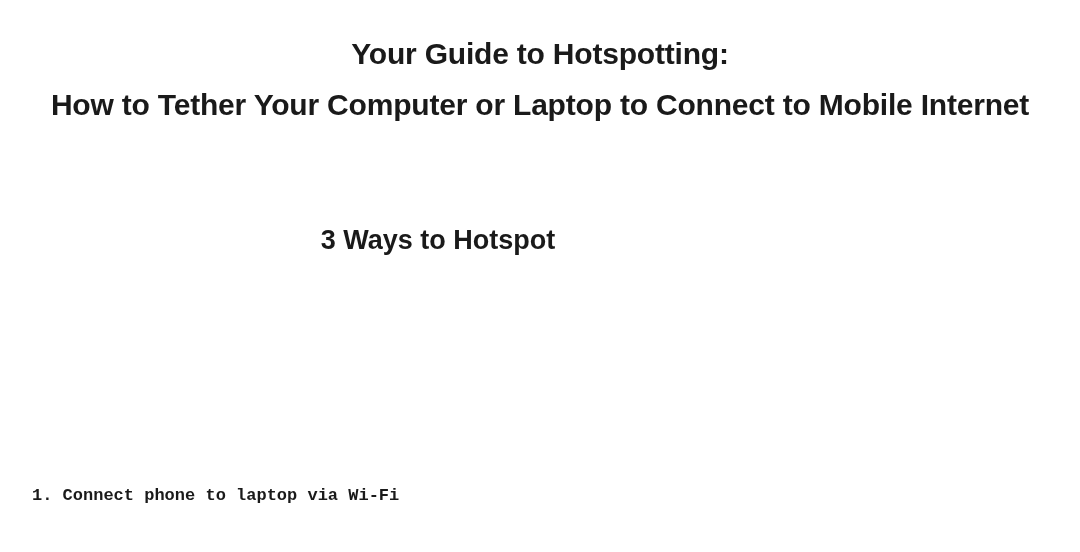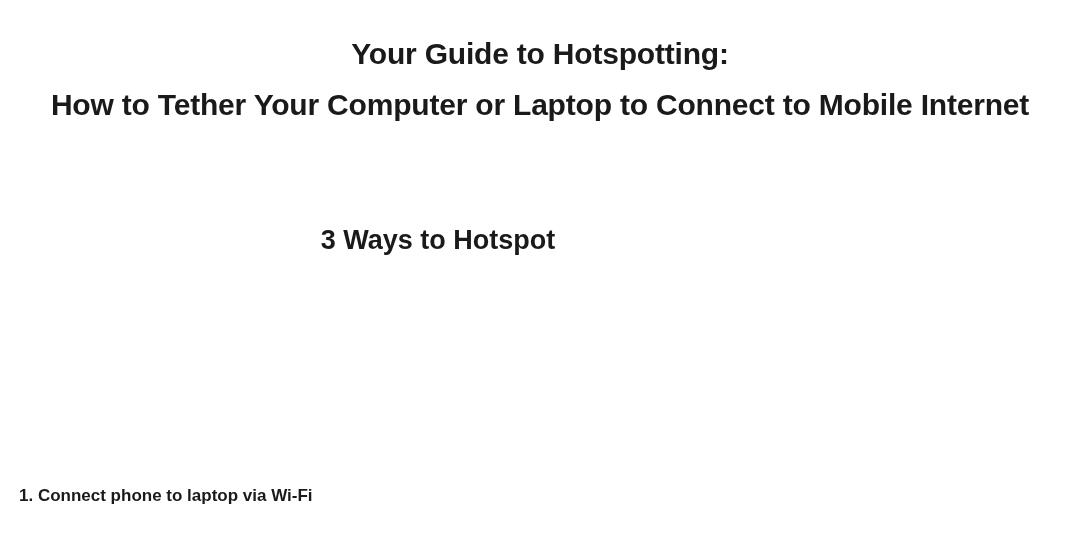--- a/index.html
+++ b/index.html
@@ -45,24 +45,25 @@
     top: 225px;
     left: 0;
     width: 876px;
     text-align: center;
     font-size: 27px;
     font-weight: bold;
     color: #1a1a1a;
   }
   .steps {
     position: absolute;
-    left: 0;
+    left: 13px;
     top: 486px;
     width: 976px;
     height: 32px;
+    font-family: Liberation Mono, monospace;
   }
   .step {
     position: absolute;
     font-size: 17px;
     font-weight: bold;
     color: #1a1a1a;
     white-space: nowrap;
   }
   .step-1 { left: 19px; }
   .step-2 { left: 378px; }

